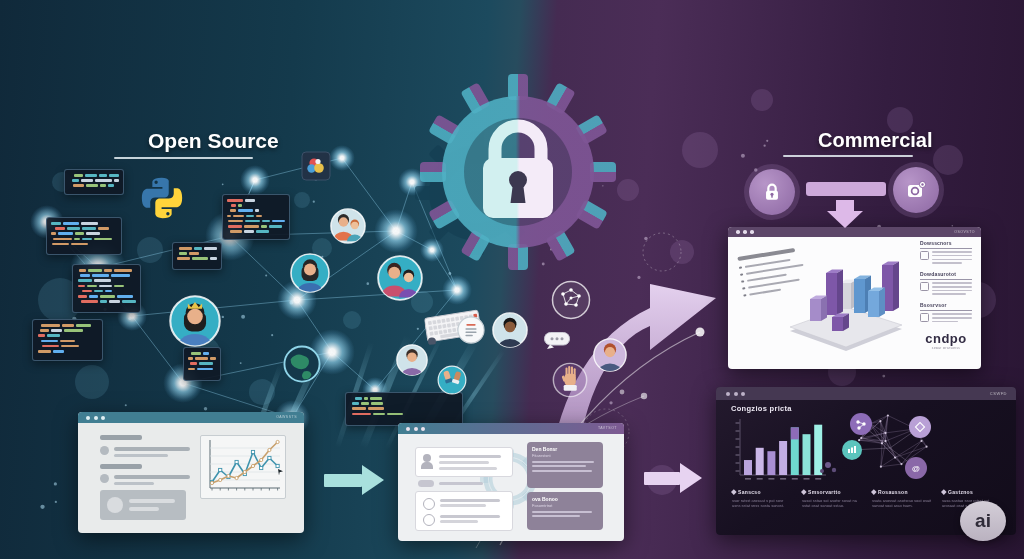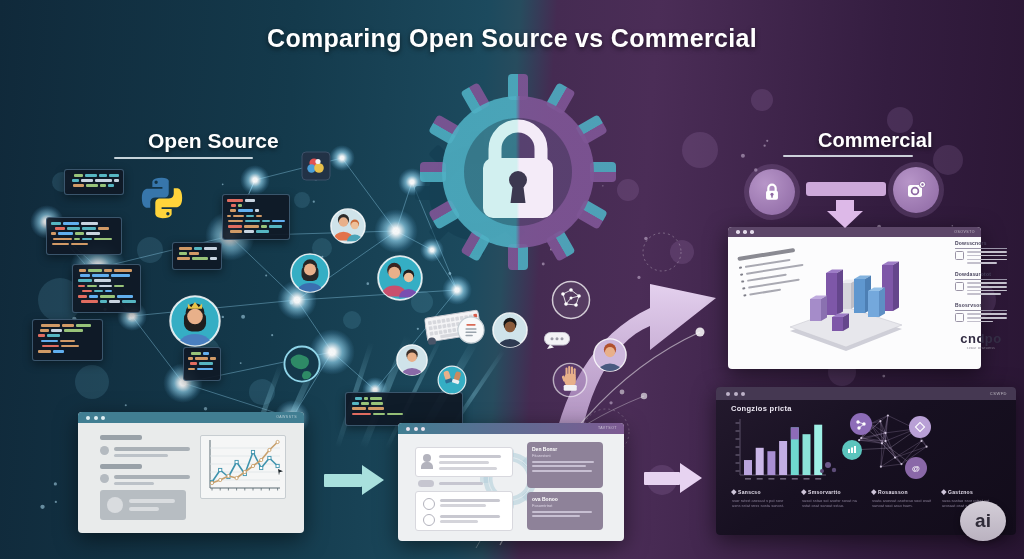--- a/index.html
+++ b/index.html
@@ -791,21 +791,21 @@
         <polygon points="92,40 103,40 109,36.5 98,36.5" fill="#95c1e8"></polygon>
         <polygon points="103,66 103,40 109,36.5 109,62.5" fill="#5e8fc4"></polygon>
         <rect x="34" y="48" width="11" height="22" fill="#a58cc9"></rect>
         <polygon points="34,48 45,48 51,44.5 40,44.5" fill="#bfabde"></polygon>
         <polygon points="45,70 45,48 51,44.5 51,66.5" fill="#8a71b0"></polygon>
         <rect x="56" y="66" width="11" height="14" fill="#7e57a8"></rect>
         <polygon points="56,66 67,66 73,62.5 62,62.5" fill="#9d7cc6"></polygon>
         <polygon points="67,80 67,66 73,62.5 73,76.5" fill="#65468c"></polygon>
       </svg>
 
-    <div class="abs" style="left:192px;top:13px;width:52px;margin-left:35px;">
+    <div class="abs" style="left:192px;top:13px;width:52px;">
       <div class="rep-sec">
         <h5>Dowsscnors</h5>
         <div style="display:flex;gap:3px;margin-top:2.5px;">
             <span class="rep-ic"></span>
           <div style="flex:1;">
               <div class="rep-line" style="width:40px;"></div>
               <div class="rep-line" style="width:40px;"></div>
               <div class="rep-line" style="width:40px;"></div>
               <div class="rep-line" style="width:30px;"></div>
             </div>
@@ -1016,21 +1016,20 @@
     </g>
     <circle r="54" fill="rgba(14,22,38,.3)"></circle>
     <g>
       <path d="M -23 -12 v -11 a 23 23 0 0 1 46 0 v 11" fill="none" stroke="url(#lockG)" stroke-width="13" stroke-linecap="round"></path>
       <rect x="-35" y="-14" width="70" height="60" rx="10" fill="url(#lockG)"></rect>
       <circle cx="0" cy="8" r="9" fill="#3c3850"></circle>
       <path d="M -5 11 L 5 11 L 7.5 31 L -7.5 31 Z" fill="#3c3850"></path>
     </g>
   </svg>
 
-  <div class="title-line" style="top:24px;font-size:25px;z-index:9;">Comparing Open Source vs Commercial</div>
 
   <div class="side-label" style="left:116px;top:129px;z-index:9;">Open Source</div>
   <div class="side-underline" style="left:114px;top:157px;width:139px;z-index:9;"></div>
   <div class="side-label" style="left:786px;top:129px;font-size:20px;z-index:9;">Commercial</div>
   <div class="side-underline" style="left:783px;top:155px;width:130px;z-index:9;"></div>
 
   <div class="icon-circle" style="left:749px;top:169px;width:46px;height:46px;z-index:9;">
     <svg viewBox="0 0 24 24" width="22" height="22">
       <path d="M8 11 V8 a4 4 0 0 1 8 0 v3" stroke="#fff" stroke-width="2.4" fill="none" stroke-linecap="round"></path>
       <rect x="5.5" y="10.5" width="13" height="10" rx="2" fill="#fff"></rect>

